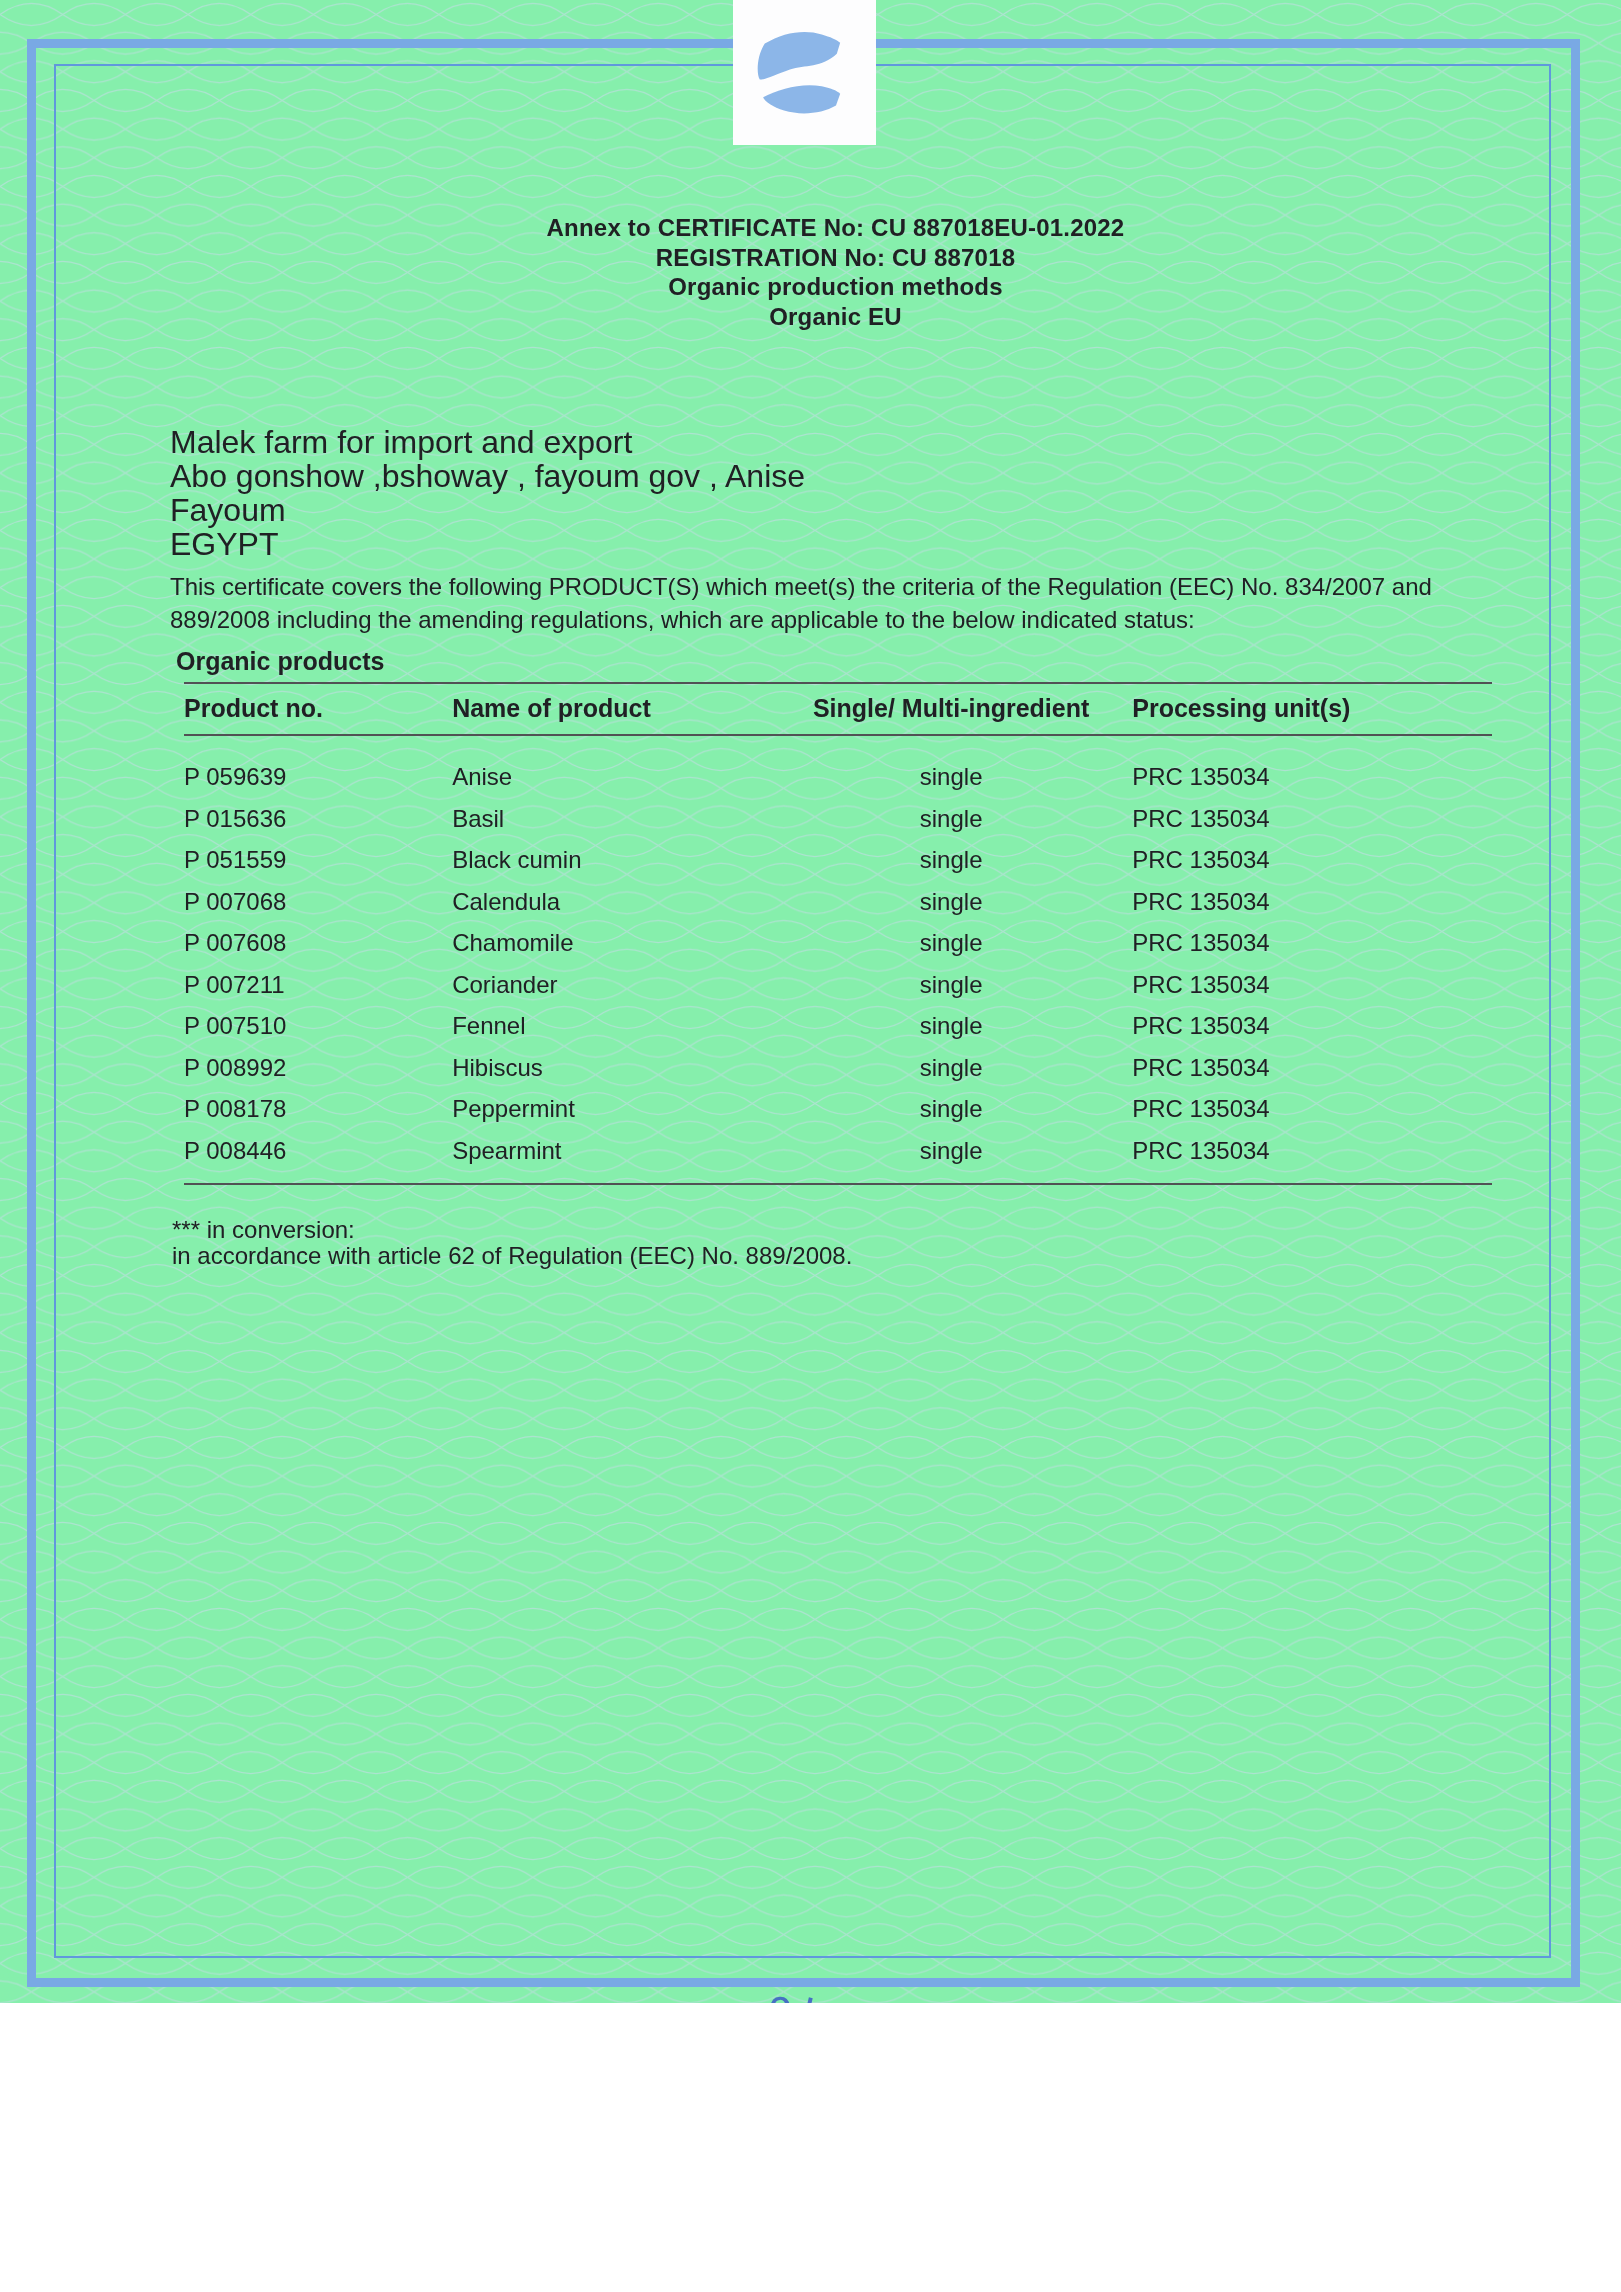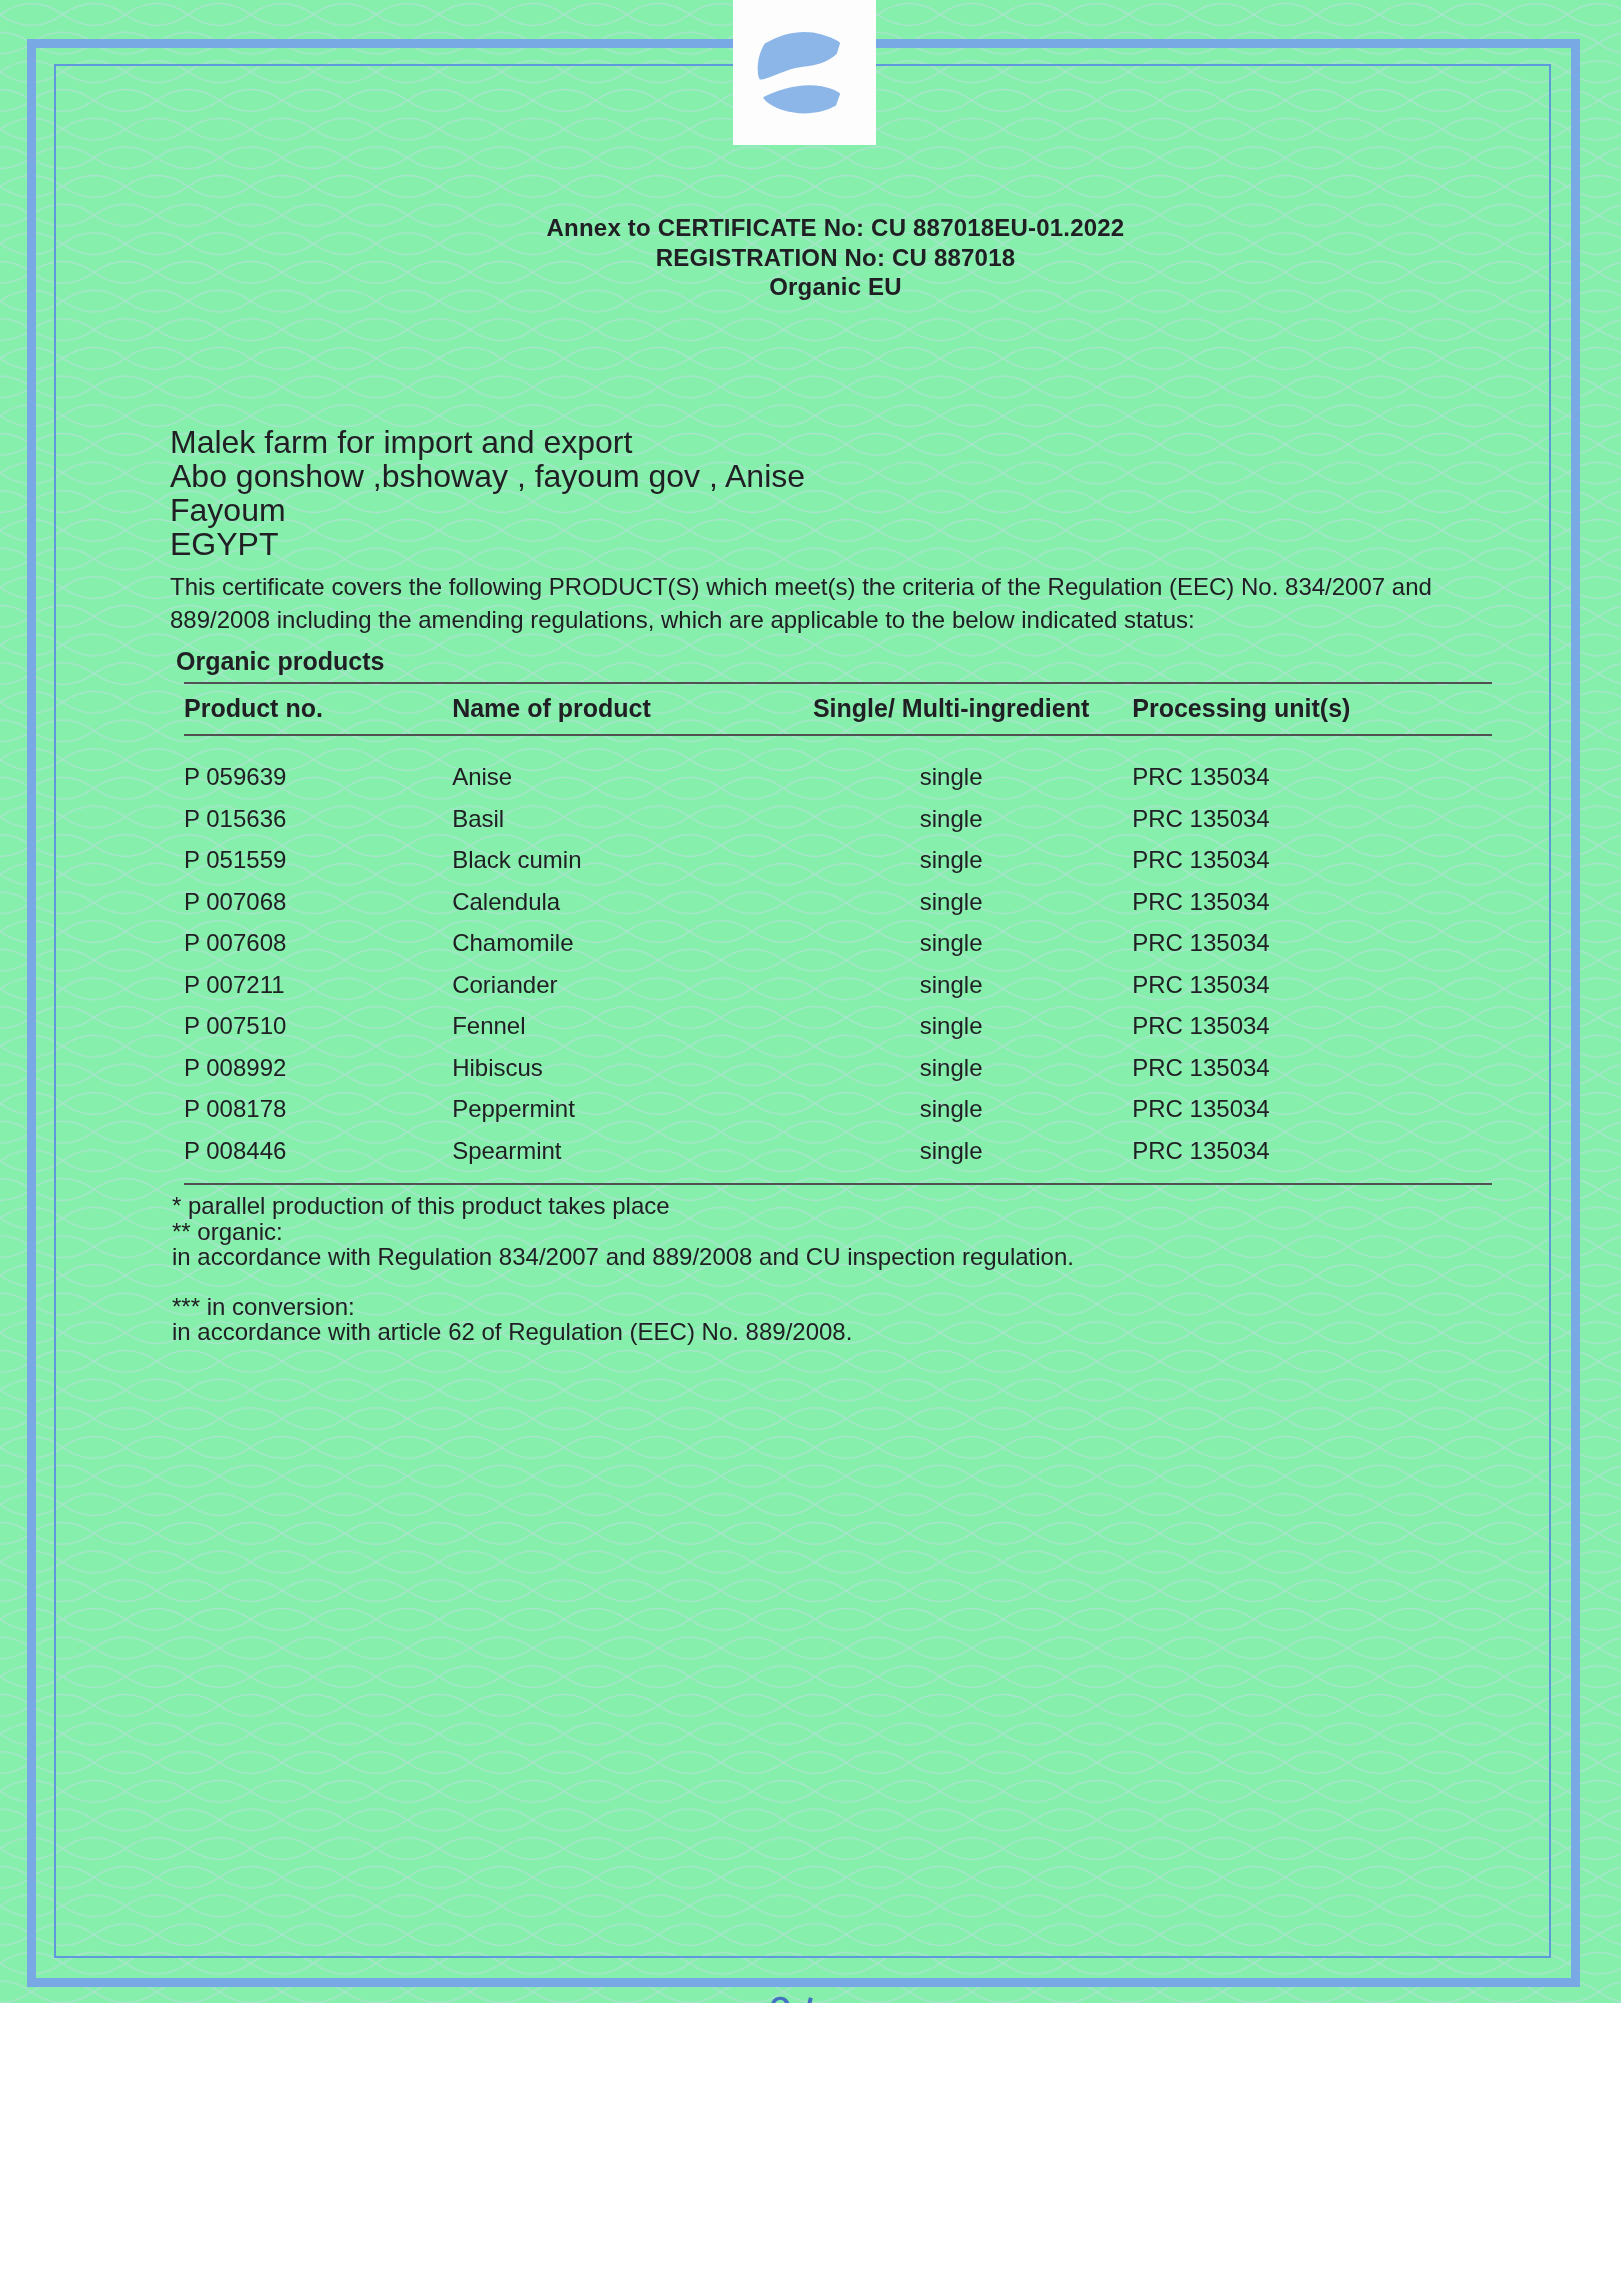--- a/index.html
+++ b/index.html
@@ -97,20 +97,21 @@
 
   <div class="logo-top">
     <svg width="134" height="115" viewBox="0 0 160 135" xmlns="http://www.w3.org/2000/svg">
       <use href="#cu-waves" fill="#8cb6e8"></use>
     </svg>
   </div>
 
   <div class="abs cert-title">
     <div>Annex to CERTIFICATE No: CU 887018EU-01.2022</div>
     <div>REGISTRATION No: CU 887018</div>
+    <div>Organic production methods</div>
     <div>Organic EU</div>
   </div>
 
   <div class="abs holder">
     <div>Malek farm for import and export</div>
     <div>Abo gonshow ,bshoway , fayoum gov , Anise</div>
     <div>Fayoum</div>
     <div>EGYPT</div>
   </div>
 
@@ -193,25 +194,20 @@
             <td>P 008446</td>
             <td>Spearmint</td>
             <td>single</td>
             <td>PRC 135034</td>
           </tr>
         </tbody>
     </table>
   </div>
 
   <div class="abs footnotes">
-    <div class="group1">
-      <div>* parallel production of this product takes place</div>
-      <div>** organic:</div>
-      <div>in accordance with Regulation 834/2007 and 889/2008 and CU inspection regulation.</div>
-    </div>
     <div class="group2">
       <div>*** in conversion:</div>
       <div>in accordance with article 62 of Regulation (EEC) No. 889/2008.</div>
     </div>
   </div>
 
   <div class="abs stamp">
     <svg width="262" height="262" viewBox="0 0 300 300" xmlns="http://www.w3.org/2000/svg">
       <defs>
         <path id="stamp-arc-top" d="M 48,209 A 118,118 0 1 1 233,233" fill="none"></path>

